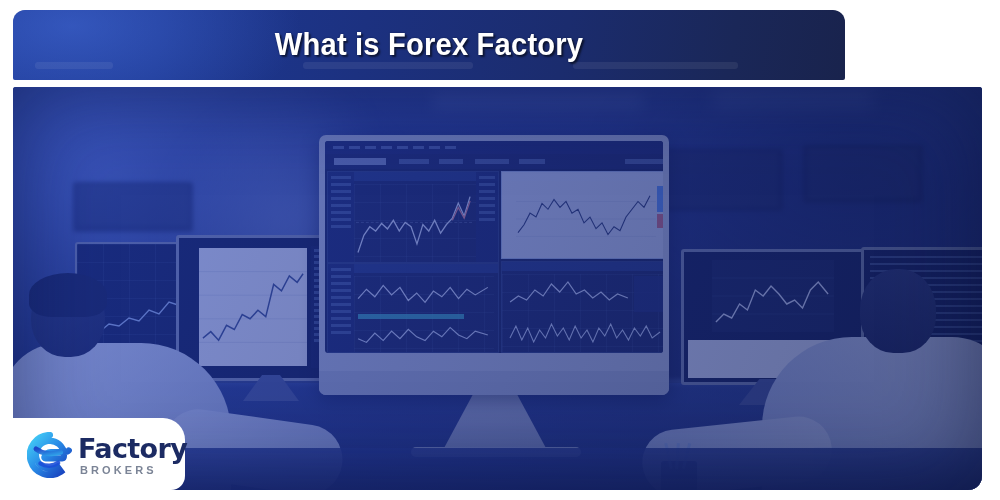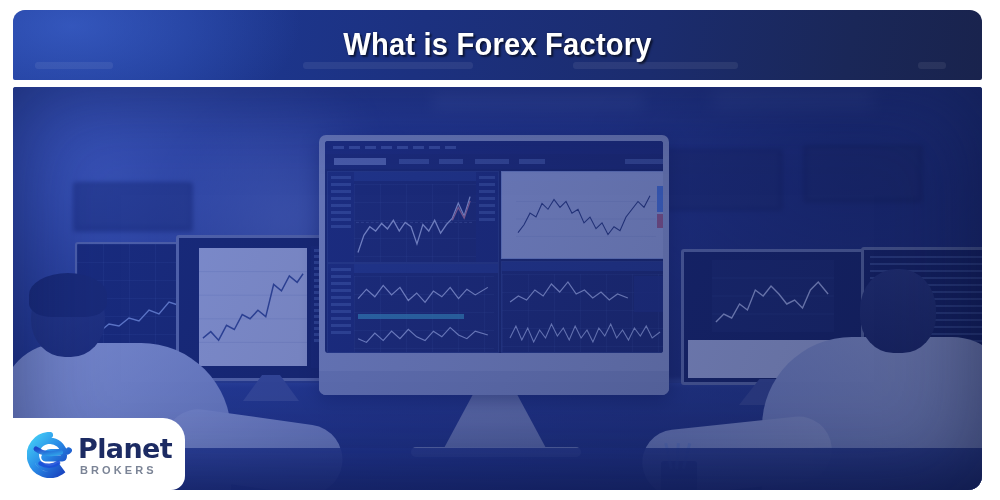--- a/index.html
+++ b/index.html
@@ -2,21 +2,21 @@
 <html><head>
 <meta charset="utf-8">
 <style>
   html,body{margin:0;padding:0;background:#ffffff;}
   body{width:1000px;height:500px;overflow:hidden;font-family:"Liberation Sans",sans-serif;}
 
   .page{position:relative;width:1000px;height:500px;background:#ffffff;}
 
   
   .banner{
-    position:absolute;left:13px;top:10px;width:969px;height:70px;
+    position:absolute;left:13px;top:10px;width:832px;height:70px;
     border-radius:12px 12px 2px 2px;
     background:
       linear-gradient(100deg,#1e3a96 0%, #1d3892 18%, #1c3180 42%, #1b2c6e 66%, #1a2758 86%, #19234d 100%);
     overflow:hidden;
   }
   
   .banner .streak{position:absolute;background:rgba(255,255,255,0.07);height:7px;border-radius:3px;}
   .banner .streak.s1{left:22px;top:52px;width:78px;}
   .banner .streak.s2{left:290px;top:52px;width:170px;}
   .banner .streak.s3{left:560px;top:52px;width:165px;}
@@ -460,19 +460,19 @@
               <stop offset="0%" stop-color="#1a42c8"></stop>
               <stop offset="100%" stop-color="#2f9fe8"></stop>
             </linearGradient>
           </defs>
           <path d="M23 3a20 20 0 1 0 11 36.6l-3.6-4.9A14 14 0 1 1 37 23c0 2.1-.5 3.4-1.8 3.4H18.5c-.9 0-1.3-.6-1.1-1.4A6.6 6.6 0 0 1 23.8 20h12.4c2.9 0 4.6-.2 5.6-1.6" fill="none" stroke="url(#gmark)" stroke-width="6.2" stroke-linecap="round"></path>
           <path d="M9 17c6 4.6 16 6.4 24.5 3.2" fill="none" stroke="url(#gband)" stroke-width="5" stroke-linecap="round" opacity="0.95"></path>
           <path d="M13.5 31.5c5.2 3.2 12.6 3 17.6-.6" fill="none" stroke="#1b4fd8" stroke-width="4.4" stroke-linecap="round" opacity="0.9"></path>
         </svg>
       </div>
       <div class="logo-text">
-        <span class="logo-planet">Planet</span>
+        <span class="logo-planet">Factory</span>
         <span class="logo-brokers">BROKERS</span>
       </div>
     </div>
   </div>
 
 </div>
 
 </body></html>

